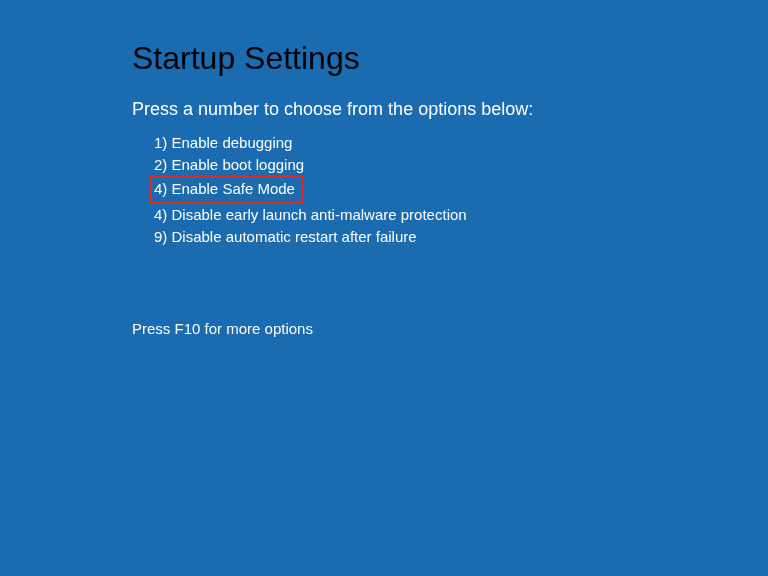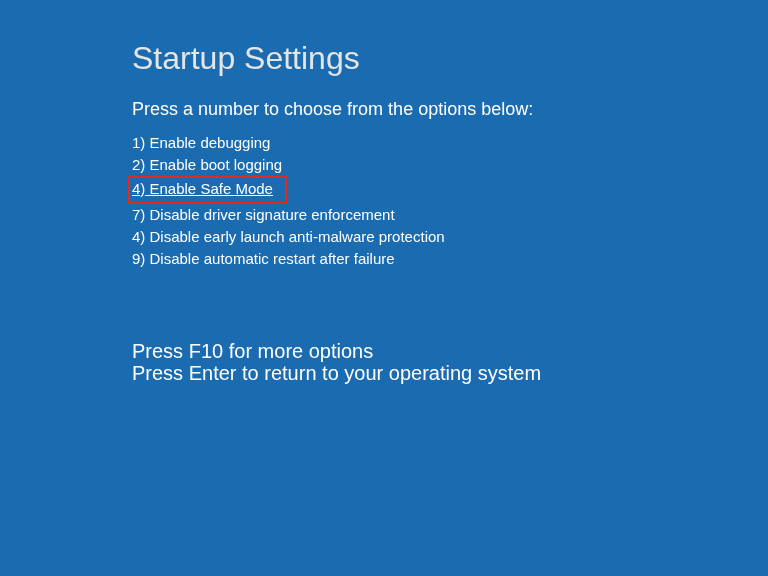--- a/index.html
+++ b/index.html
@@ -16,69 +16,67 @@
       overflow: hidden;
       position: relative;
     }
     .container {
       padding: 40px 0 0 132px;
     }
     .title {
       font-size: 32px;
       font-weight: 300;
       margin-bottom: 22px;
-      color: #e5e5e5;
+      color: #000000;
     }
     .subtitle {
       font-size: 18px;
       font-weight: 400;
       color: #ffffff;
       margin-bottom: 12px;
     }
     .hint {
       font-size: 11px;
       color: #ffffff;
       margin-bottom: 36px;
     }
     .options {
       margin-bottom: 70px;
+      margin-left: 22px;
     }
     .option-item {
       font-size: 15px;
       line-height: 22px;
       color: #ffffff;
     }
     .highlight-box {
       border: 2px solid #e22b1f;
       display: inline-block;
-      padding: 0 12px 2px 2px;
+      padding: 0 6px 2px 2px;
       margin-left: -4px;
-      text-decoration: underline;
     }
     .footer-text {
-      font-size: 20px;
+      font-size: 15px;
       line-height: 22px;
       color: #ffffff;
     }
   </style>
 </head>
 <body>
 
 <div class="container">
   <h1 class="title">Startup Settings</h1>
   <div class="subtitle">Press a number to choose from the options below:</div>
 
   <div class="options">
     <div class="option-item">1) Enable debugging</div>
     <div class="option-item">2) Enable boot logging</div>
     <div class="highlight-box">
       <div class="option-item">4) Enable Safe Mode</div>
     </div>
-    <div class="option-item">7) Disable driver signature enforcement</div>
     <div class="option-item">4) Disable early launch anti-malware protection</div>
     <div class="option-item">9) Disable automatic restart after failure</div>
   </div>
 
   <div>
     <div class="footer-text">Press F10 for more options</div>
-    <div class="footer-text">Press Enter to return to your operating system</div>
   </div>
 </div>
 
 </body></html>

